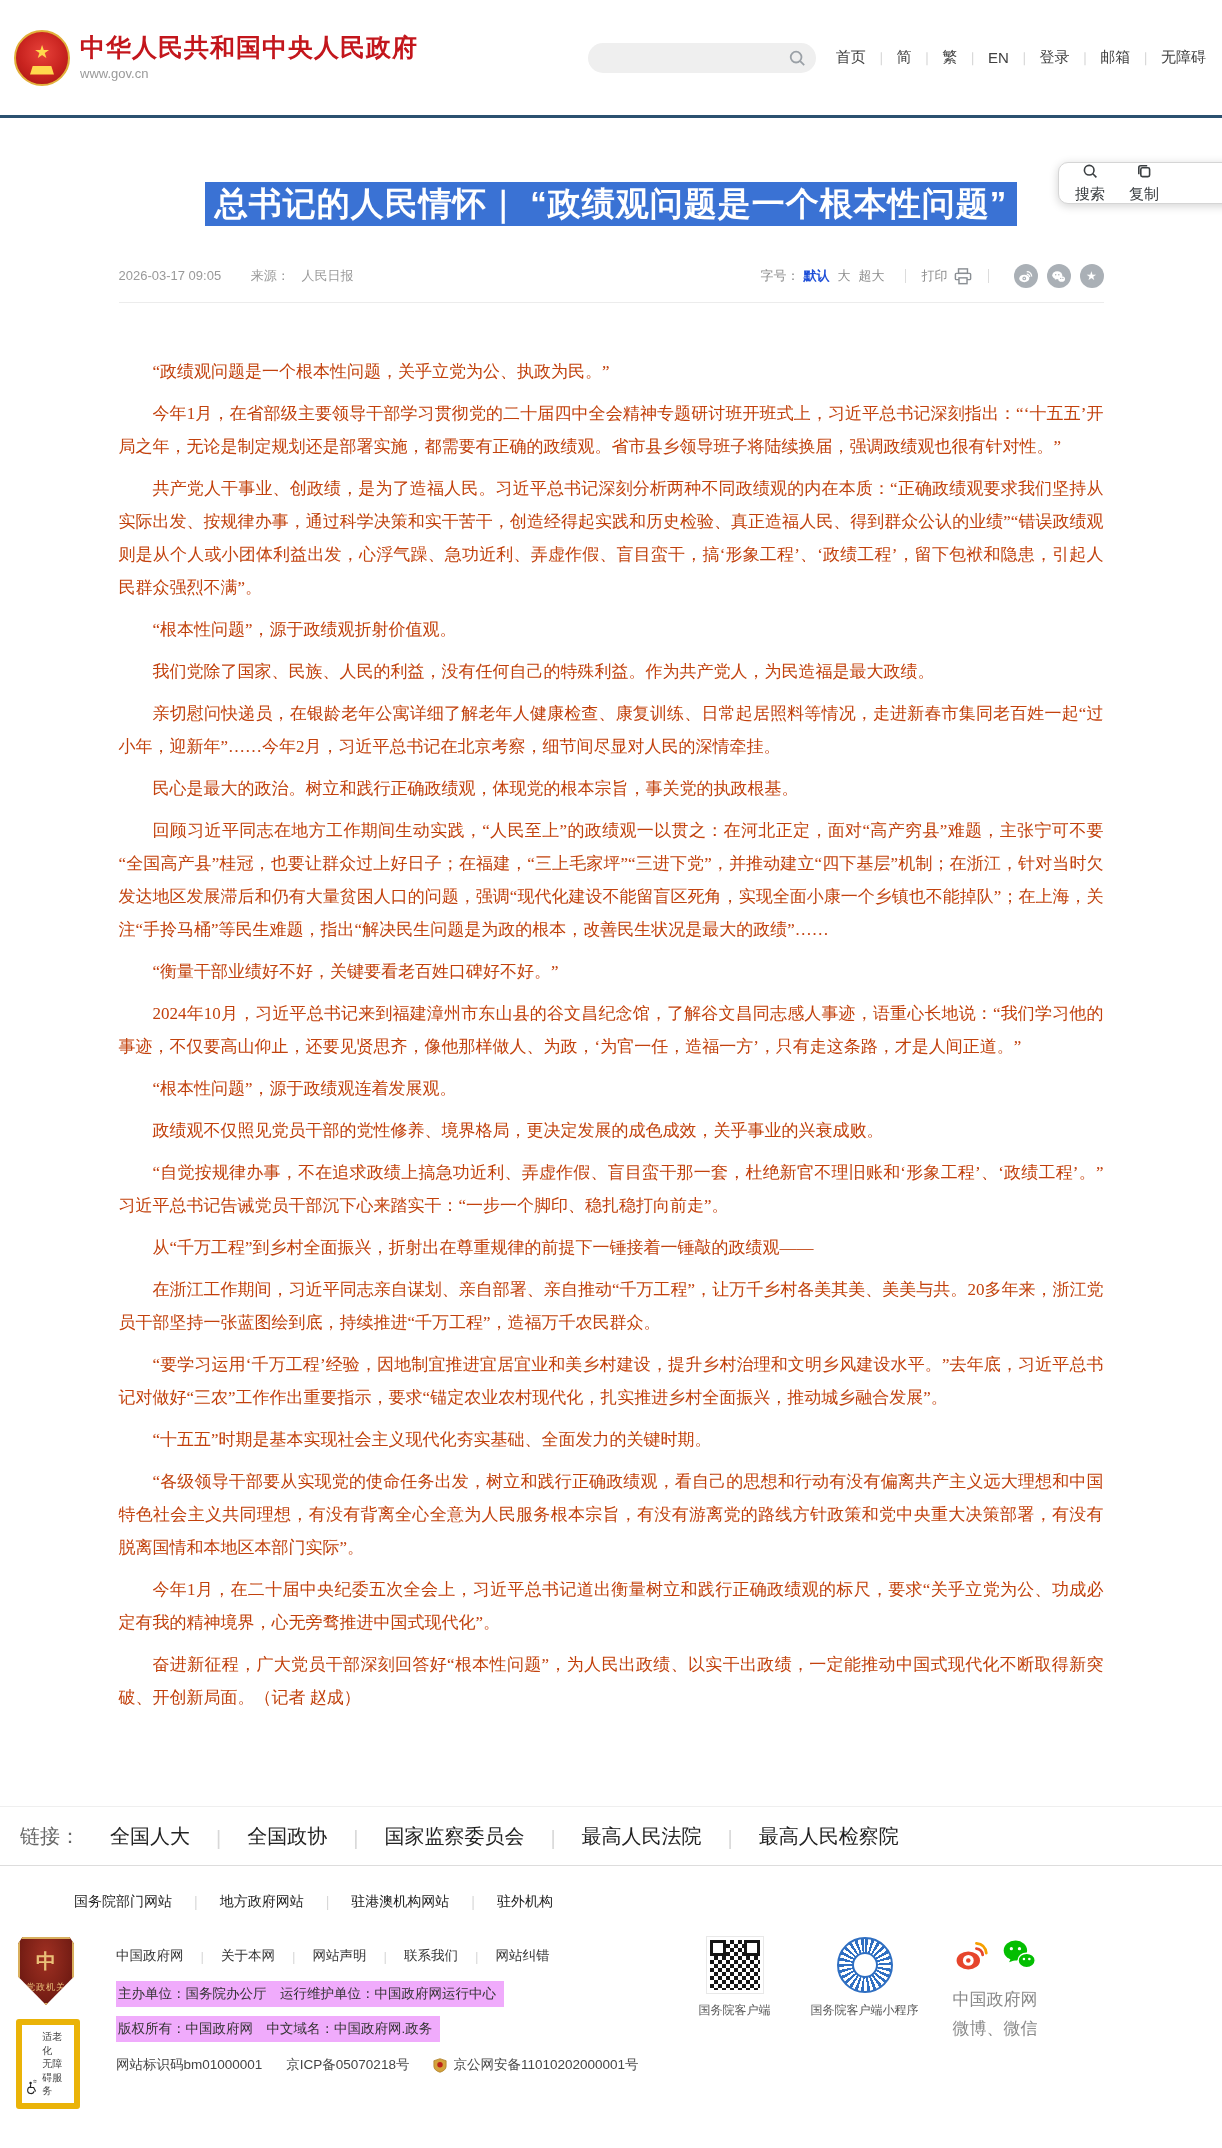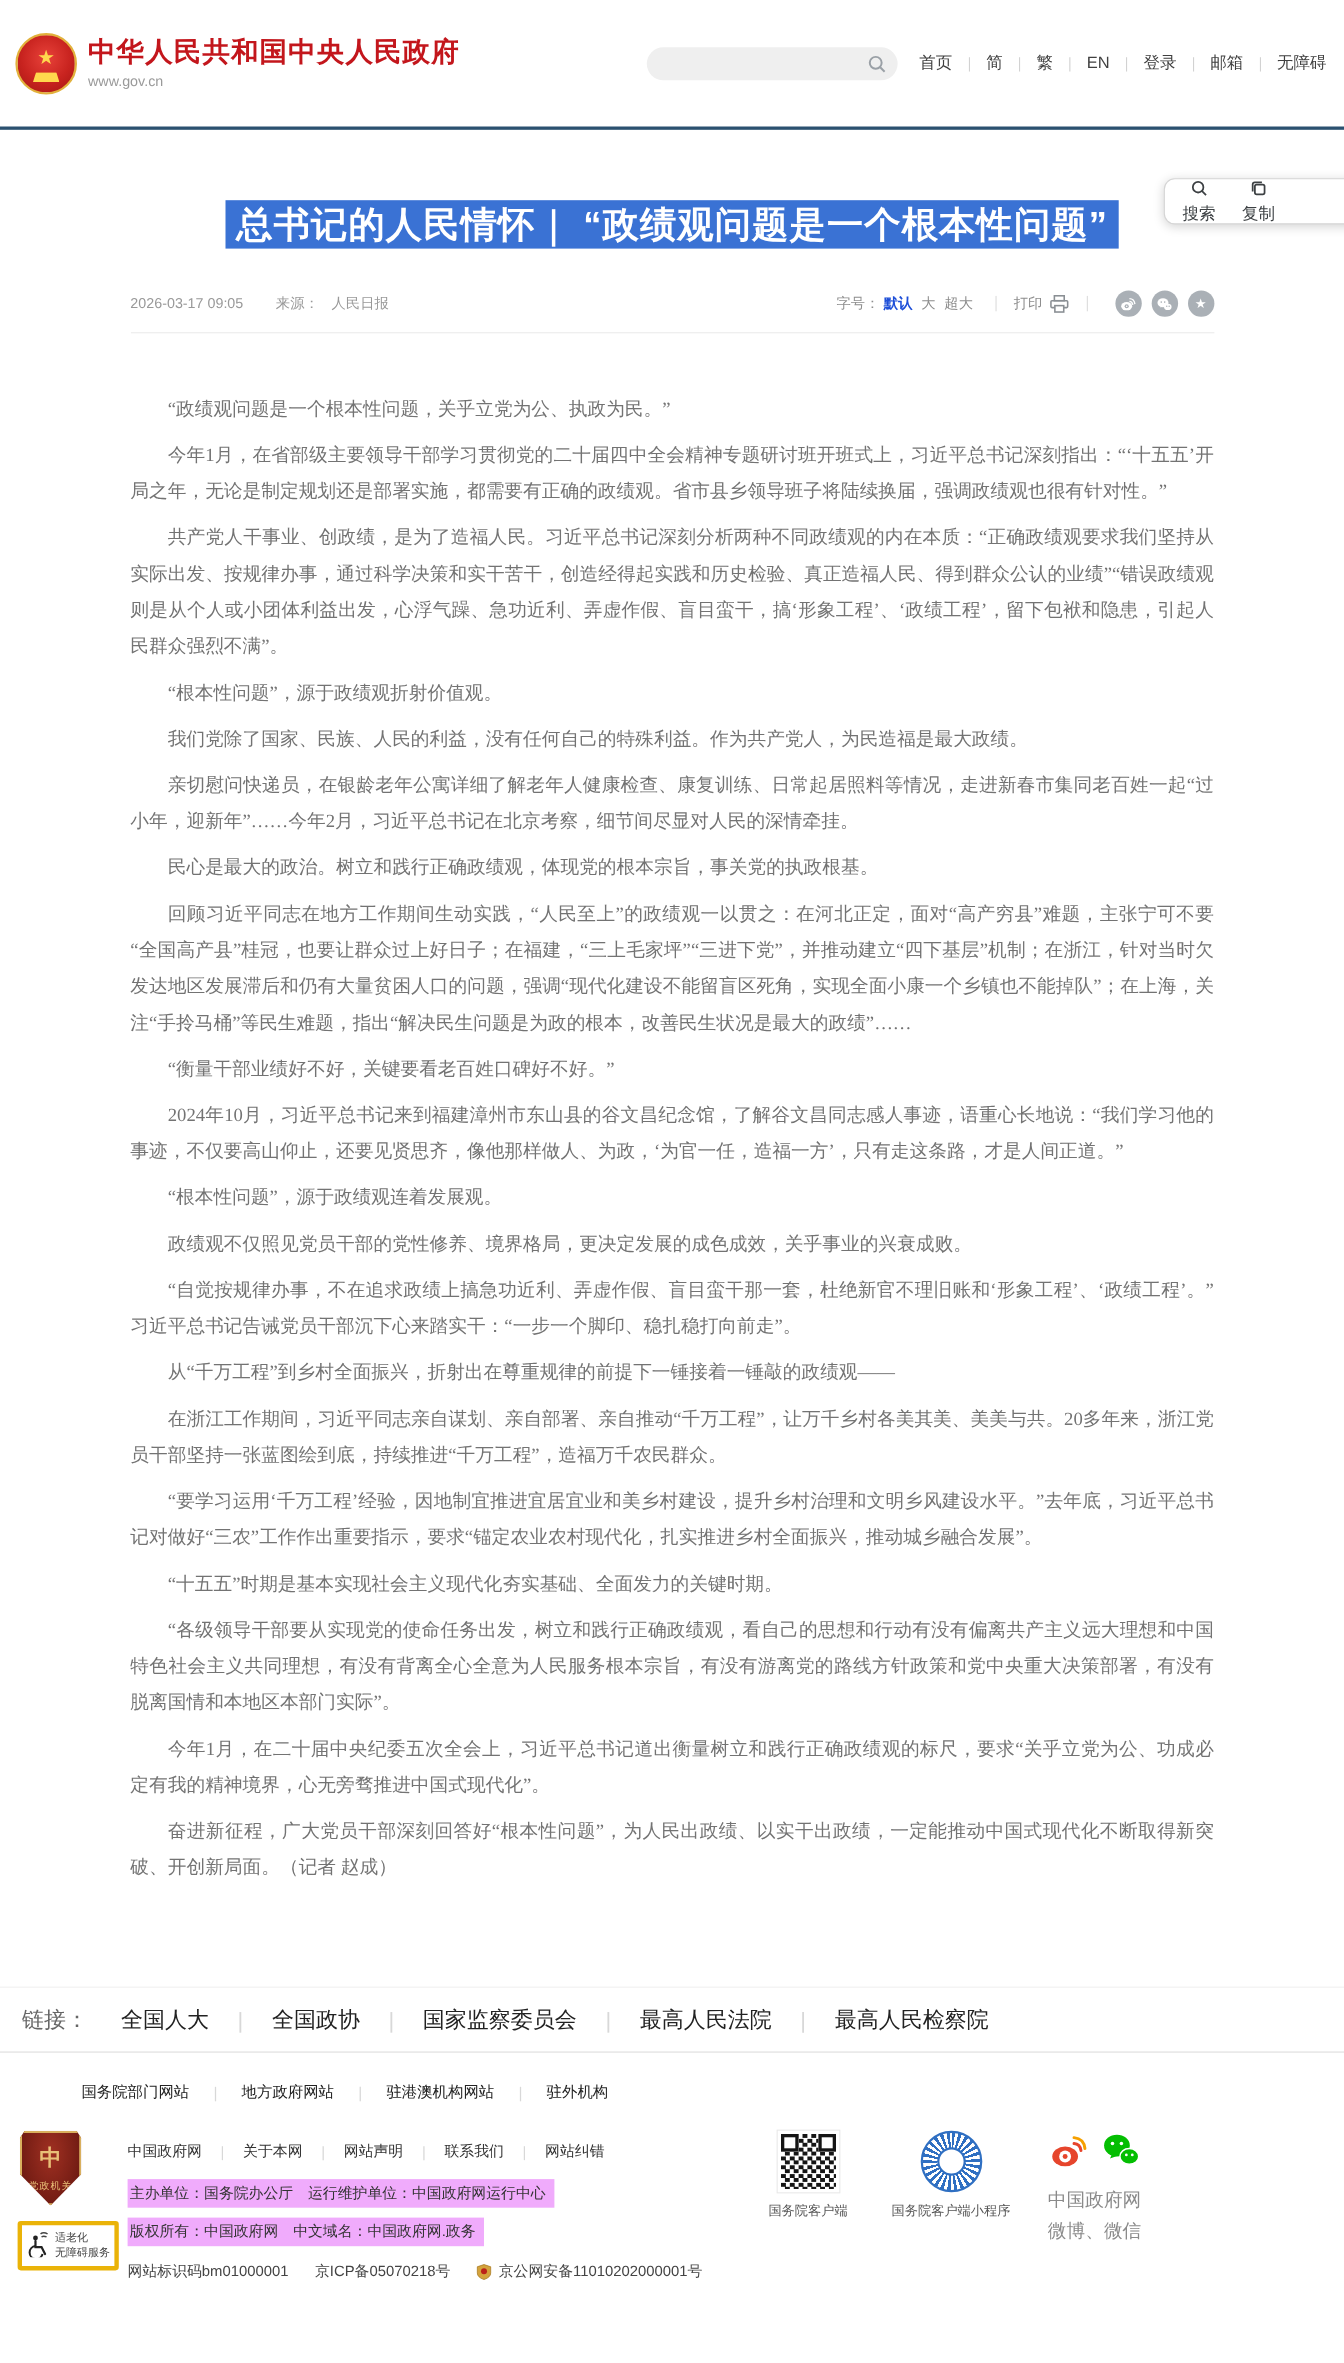--- a/index.html
+++ b/index.html
@@ -44,42 +44,42 @@
   .meta-left .date{margin-right:26px;}
   .meta-right{display:flex;align-items:center;color:#8d8d8d;}
   .meta-right .fs{margin:0 4px;cursor:pointer;}
   .meta-right .fs-default{color:#1d4ed8;font-weight:bold;}
   .vsep{width:1px;height:14px;background:#dcdcdc;margin:0 16px;}
   .print{display:flex;align-items:center;gap:6px;cursor:pointer;}
   .share-ico{width:24px;height:24px;border-radius:50%;background:#aab0b6;margin-left:9px;
     display:flex;align-items:center;justify-content:center;cursor:pointer;color:#fff;font-size:12px;}
   .meta-rule{border:none;border-top:1px solid #ececec;margin:14px 0 0;}
   .article-body{margin-top:52px;}
-  .article-body p{font-size:17px;line-height:33px;color:#737373;text-indent:2em;
+  .article-body p{font-size:17px;line-height:33px;color:#c2410c;text-indent:2em;
     text-align:justify;margin:0 0 9px;font-family:"Liberation Serif","DejaVu Serif",serif;}
   
   .footer{margin-top:92px;}
   .flinks1{border-top:1px solid #efefef;border-bottom:1px solid #ddd;padding:16px 0 15px 20px;
     font-size:20px;color:#222;display:flex;align-items:flex-end;}
   .flinks1 .flabel{color:#666;margin-right:30px;}
   .flink{cursor:pointer;}
   .fsep{color:#d8d8d8;margin:0 26px;}
   .flinks2{padding:27px 0 0 74px;font-size:14px;color:#222;display:flex;align-items:center;}
   .flinks2 .fsep{margin:0 22px;}
   .fbottom{margin-top:26px;padding:0 0 30px 16px;display:flex;align-items:flex-start;}
   .badge-col{width:88px;flex:0 0 auto;}
   .gov-badge{width:56px;height:68px;margin-left:2px;position:relative;
     background:radial-gradient(ellipse at 50% 30%,#a03022,#6e1a12 75%);
     clip-path:polygon(8% 0,92% 0,100% 10%,100% 58%,50% 100%,0 58%,0 10%);
     display:flex;flex-direction:column;align-items:center;justify-content:center;
     box-shadow:inset 0 0 0 2px #d9b05e;}
   .badge-emblem{color:#e9c078;font-size:20px;font-weight:bold;font-family:"Liberation Serif",serif;}
   .badge-label{color:#e9c078;font-size:9px;letter-spacing:1px;margin-top:6px;}
-  .access-box{margin-top:14px;width:92px;border:4px solid #eab308;background:#fff;border-radius:3px;
-    display:flex;align-items:flex-start;gap:4px;padding:5px 4px;box-sizing:border-box;}
+  .access-box{margin-top:14px;width:64px;border:6px solid #eab308;background:#fff;border-radius:3px;
+    display:flex;align-items:flex-end;gap:4px;padding:5px 4px;box-sizing:border-box;}
   .access-text{font-size:10px;color:#444;line-height:1.35;}
   .info-col{margin-left:12px;font-size:13.5px;color:#333;}
   .rowA{display:flex;align-items:center;margin:10px 0 16px;}
   .rowA .fsep{margin:0 17px;}
   .rowB,.rowC{display:inline-block;background:#f0abfc;padding:4px 8px 4px 2px;margin-bottom:9px;}
   .rowBC-wrap{display:flex;flex-direction:column;align-items:flex-start;}
   .rowD{margin-top:5px;color:#444;display:flex;align-items:center;gap:6px;}
   .rowD .gap{margin-left:18px;}
   .qr-col{margin-left:60px;display:flex;gap:40px;flex:0 0 auto;}
   .qr-item{text-align:center;font-size:12px;color:#555;}

